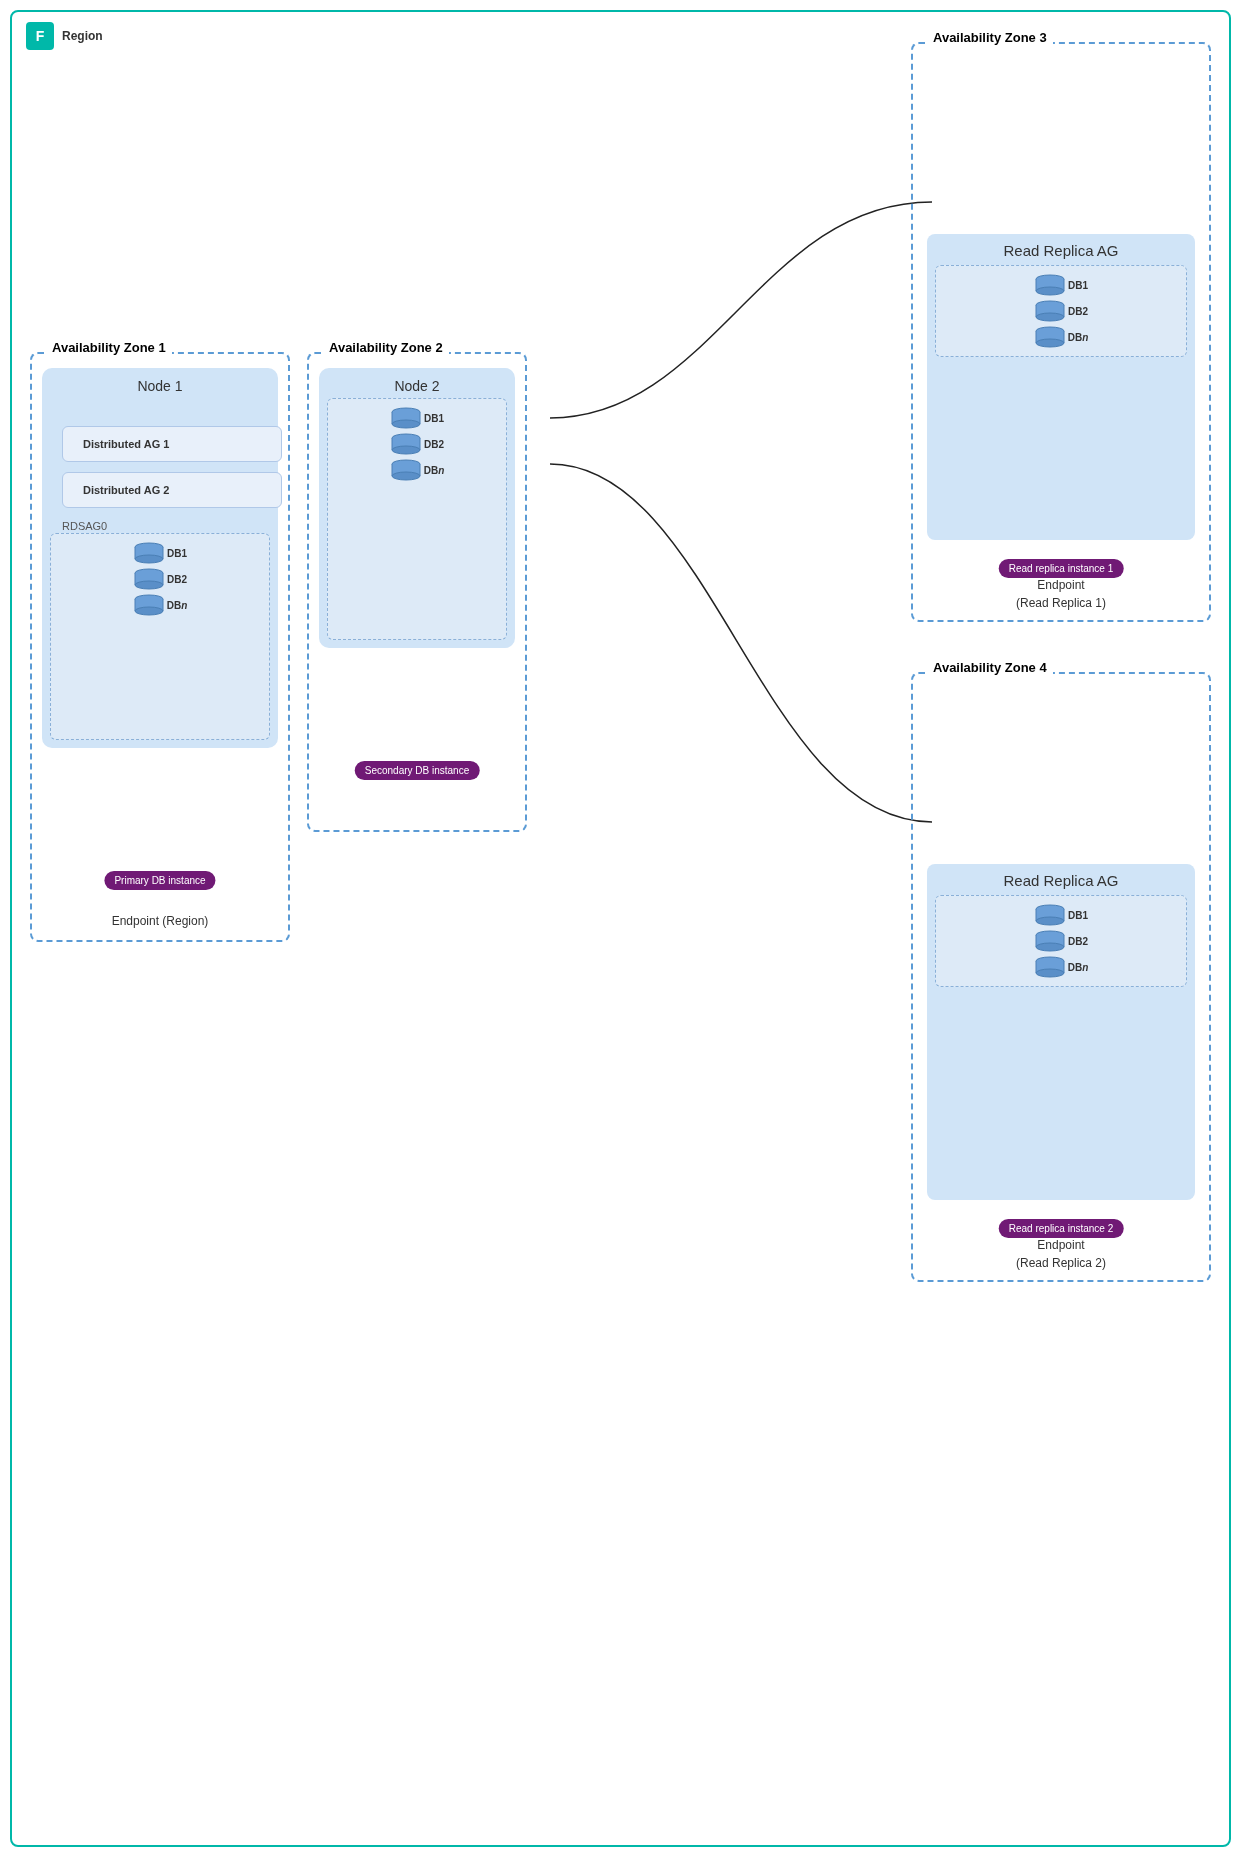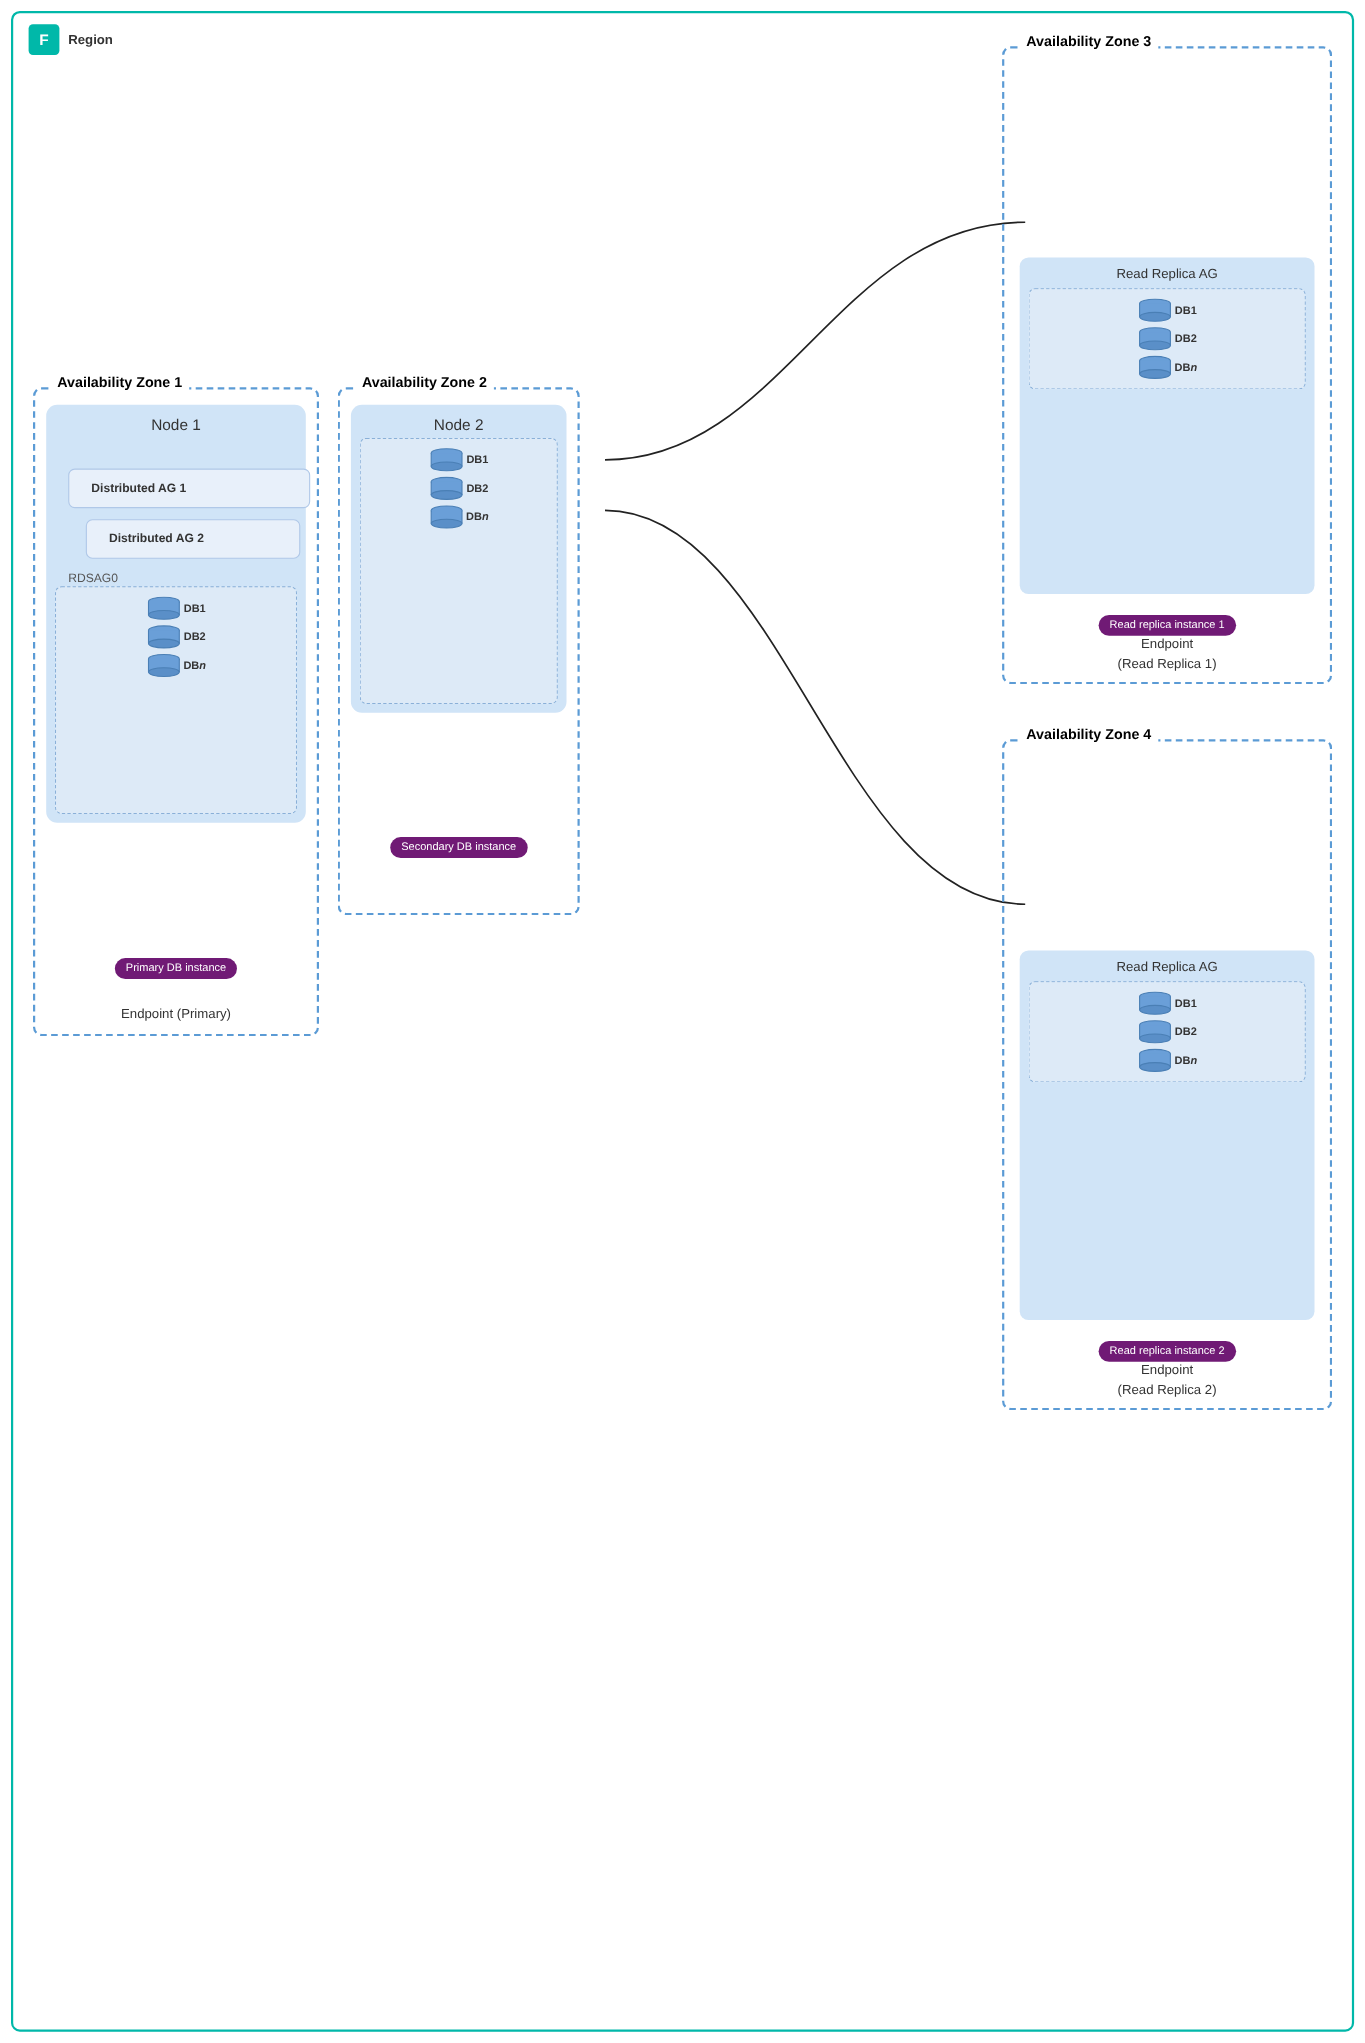--- a/index.html
+++ b/index.html
@@ -166,22 +166,22 @@
     .dag1 {
       
       top: 58px;
       left: 20px;
       width: 220px;
       height: 36px;
     }
 
     .dag2 {
       top: 104px;
-      left: 36px;
-      width: 195px;
+      left: 20px;
+      width: 220px;
       height: 36px;
     }
 
     
     .rdsag-label {
       position: absolute;
       top: 152px;
       left: 20px;
       font-size: 11px;
       color: #555;
@@ -245,21 +245,21 @@
     
     .rr-ag-box {
       position: absolute;
       background: #d0e4f7;
       border-radius: 8px;
       padding: 8px;
     }
 
     .rr-ag-title {
       text-align: center;
-      font-size: 12px;
+      font-size: 15px;
       font-weight: 500;
       color: #333;
       margin-bottom: 6px;
     }
 
     
     .arrows-svg {
       position: absolute;
       top: 0;
       left: 0;
@@ -345,21 +345,21 @@
           <span class="db-label">DB<em>n</em></span>
         </div>
       </div>
     </div>
 
     <div style="position:absolute;bottom:52px;left:50%;transform:translateX(-50%);white-space:nowrap;">
       <span class="instance-badge">Primary DB instance</span>
     </div>
 
     <div style="position:absolute;bottom:10px;left:0;right:0;text-align:center;">
-      <span class="endpoint-label">Endpoint (Primary)</span>
+      <span class="endpoint-label">Endpoint (Region)</span>
     </div>
   </div>
 
   <div class="az-container az2">
     <span class="az-title">Availability Zone 2</span>
 
     <div class="node-box node2">
       <div class="node-title">Node 2</div>
 
       <div class="db-group" style="top:30px;left:8px;right:8px;bottom:8px;">

